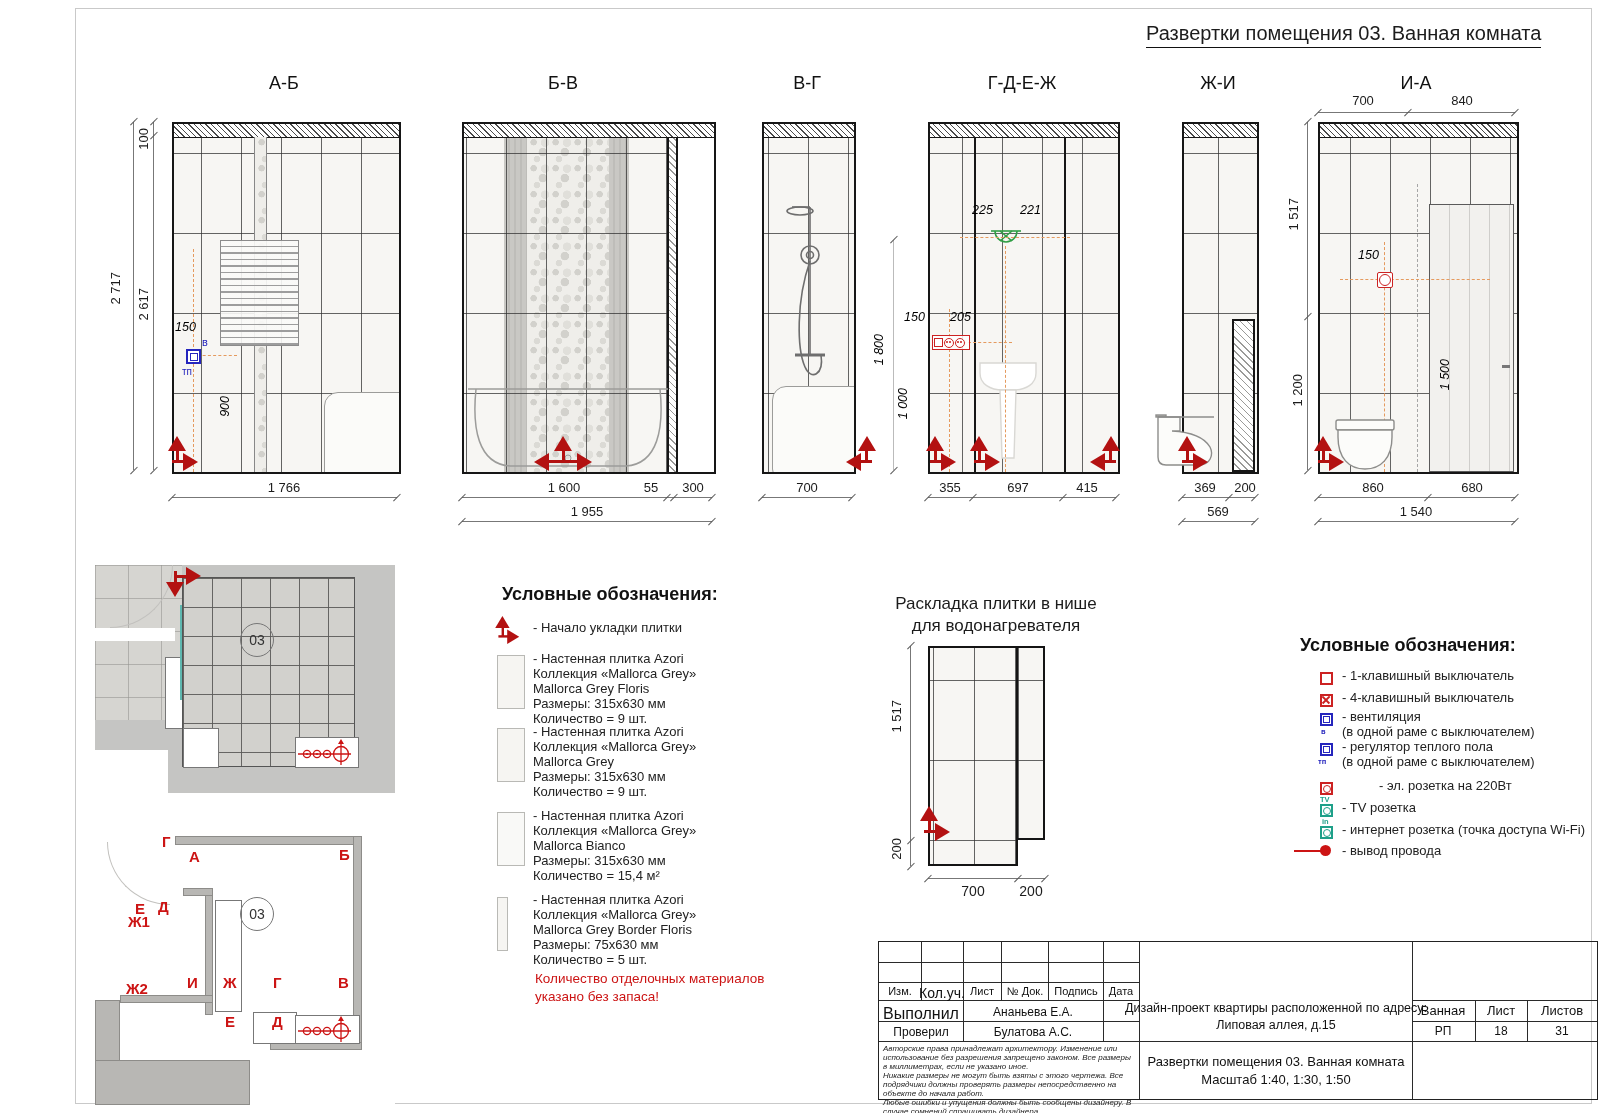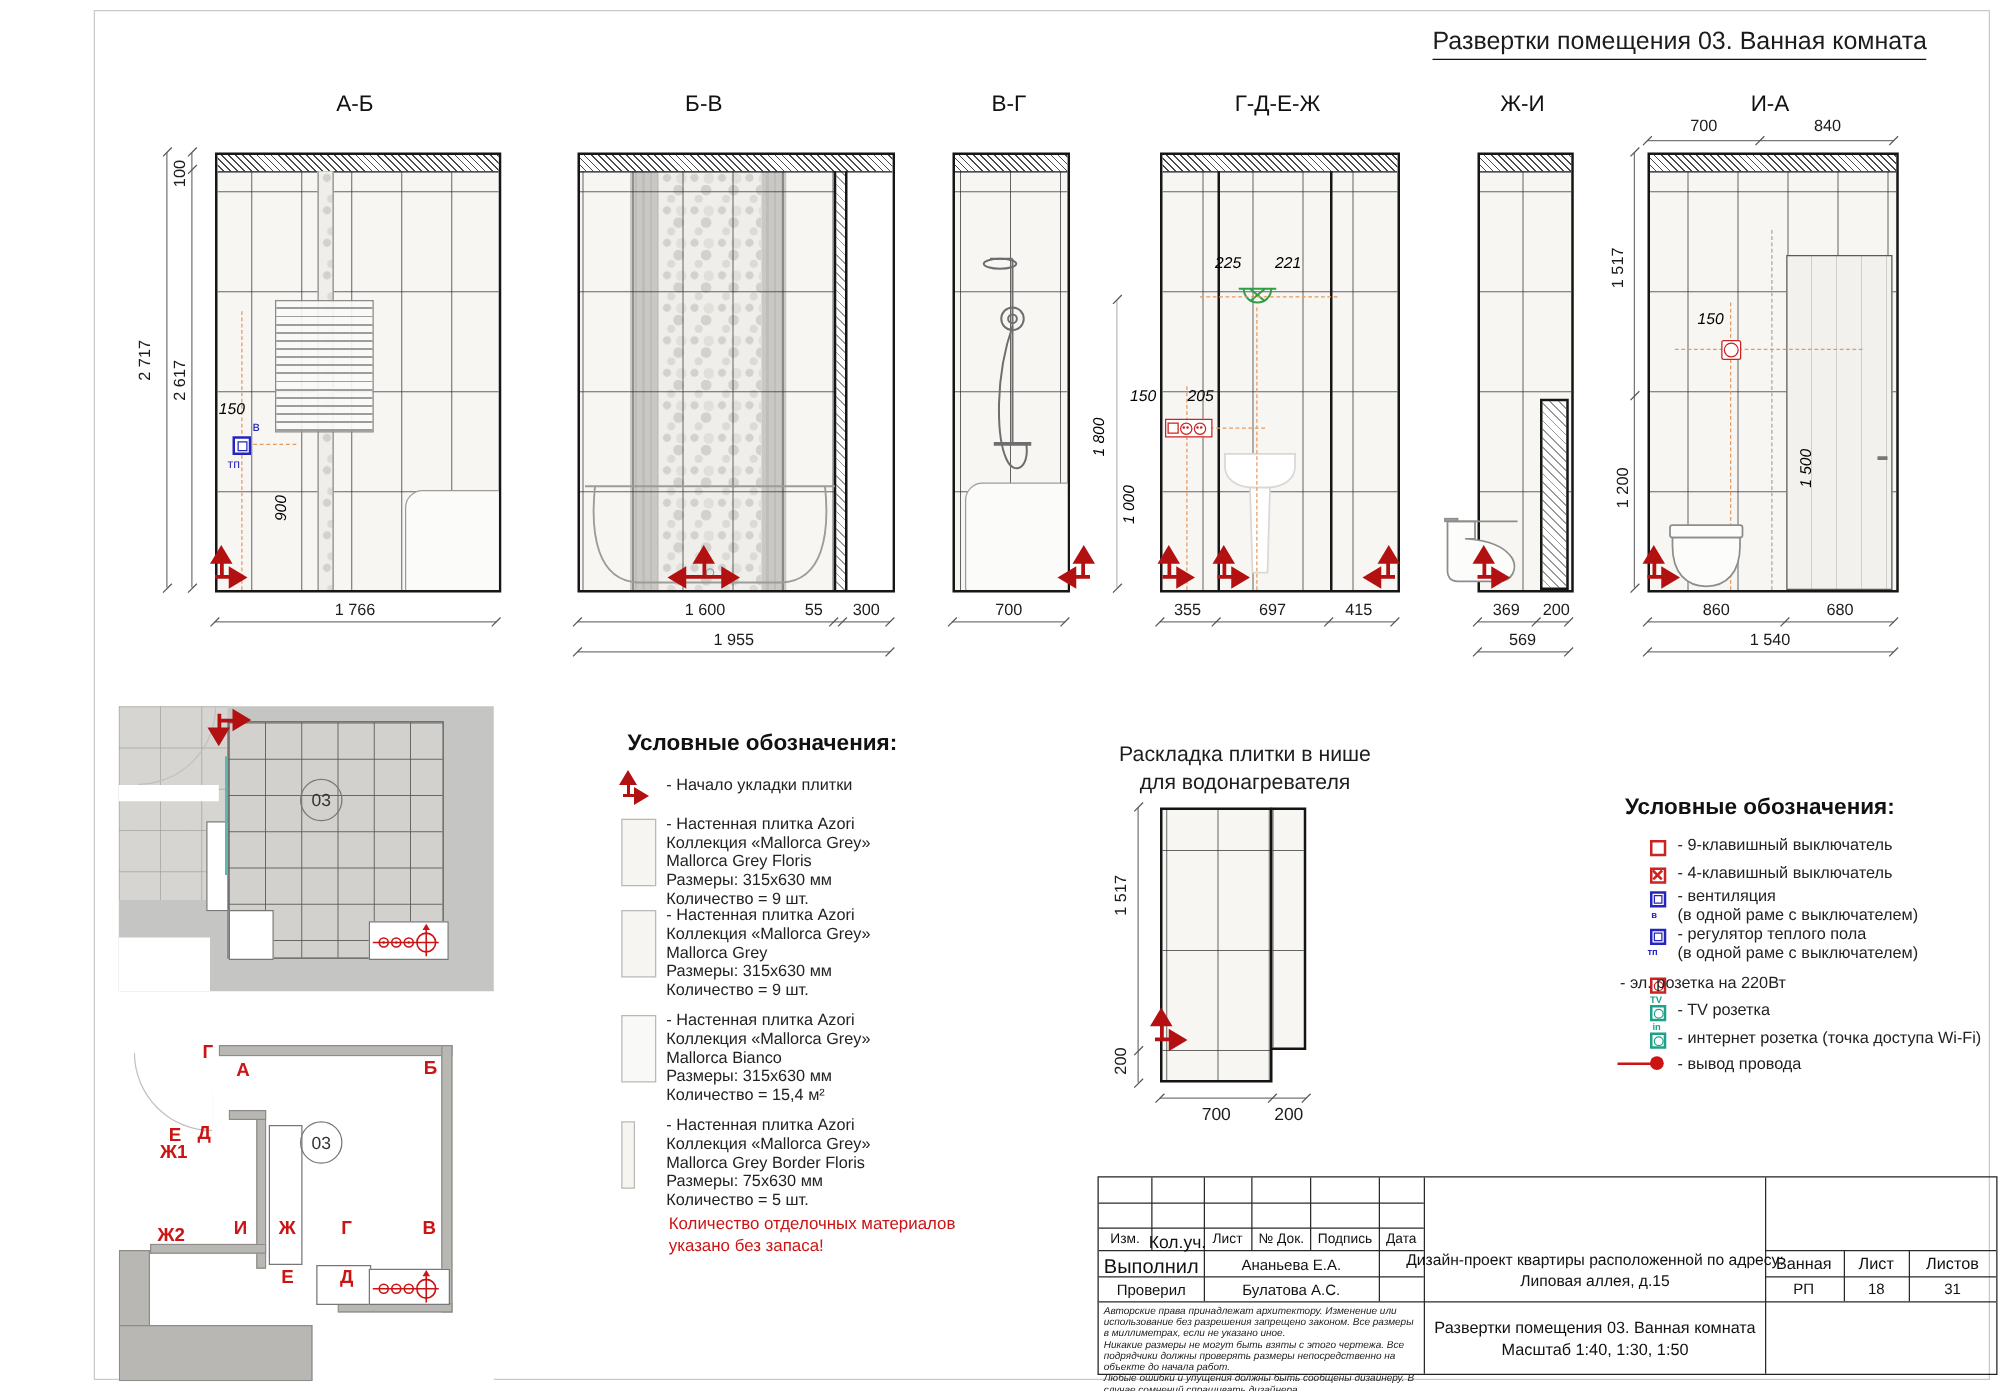--- a/index.html
+++ b/index.html
@@ -382,37 +382,37 @@
   <div>Mallorca Grey Border Floris</div>
   <div>Размеры: 75х630 мм</div>
   <div>Количество = 5 шт.</div>
 </div>
 
 <div class="t" style="left:535px;top:971px;color:#cc1414;font-size:13.5px">Количество отделочных материалов</div>
 <div class="t" style="left:535px;top:989px;color:#cc1414;font-size:13.5px">указано без запаса!</div>
 
 <div class="lh" style="left:1300px;top:635px">Условные обозначения:</div>
 <i class="ic" style="left:1320px;top:672px"></i>
-<div class="litem" style="left:1342px;top:668px">- 9-клавишный выключатель</div>
+<div class="litem" style="left:1342px;top:668px">- 1-клавишный выключатель</div>
 <i class="ic icx" style="left:1320px;top:694px"></i>
 <div class="litem" style="left:1342px;top:690px">- 4-клавишный выключатель</div>
 <i class="ic icb" style="left:1320px;top:713px"></i>
 <span class="sub" style="left:1321px;top:727px;color:#2525bd">в</span>
 <div class="litem" style="left:1342px;top:709px">
   <div>- вентиляция</div>
   <div>(в одной раме с выключателем)</div>
 </div>
 <i class="ic icb" style="left:1320px;top:743px"></i>
 <span class="sub" style="left:1318px;top:757px;color:#2525bd">тп</span>
 <div class="litem" style="left:1342px;top:739px">
   <div>- регулятор теплого пола</div>
   <div>(в одной раме с выключателем)</div>
 </div>
 <i class="ic ics" style="left:1320px;top:782px"></i>
-<div class="litem" style="left:1296px;top:778px">- эл. розетка на 220Вт</div>
+<div class="litem" style="left:1379px;top:778px">- эл. розетка на 220Вт</div>
 <i class="ic ict" style="left:1320px;top:804px"></i>
 <span class="sub" style="left:1320px;top:795px;color:#1ea089">TV</span>
 <div class="litem" style="left:1342px;top:800px">- TV розетка</div>
 <i class="ic ict" style="left:1320px;top:826px"></i>
 <span class="sub" style="left:1322px;top:817px;color:#1ea089">in</span>
 <div class="litem" style="left:1342px;top:822px">- интернет розетка (точка доступа Wi-Fi)</div>
 <i class="wire" style="left:1294px;top:850px"></i>
 <div class="litem" style="left:1342px;top:843px">- вывод провода</div>
 
 <div style="position:absolute;left:95px;top:565px;width:300px;height:228px;background:#c5c5c3;overflow:hidden">

